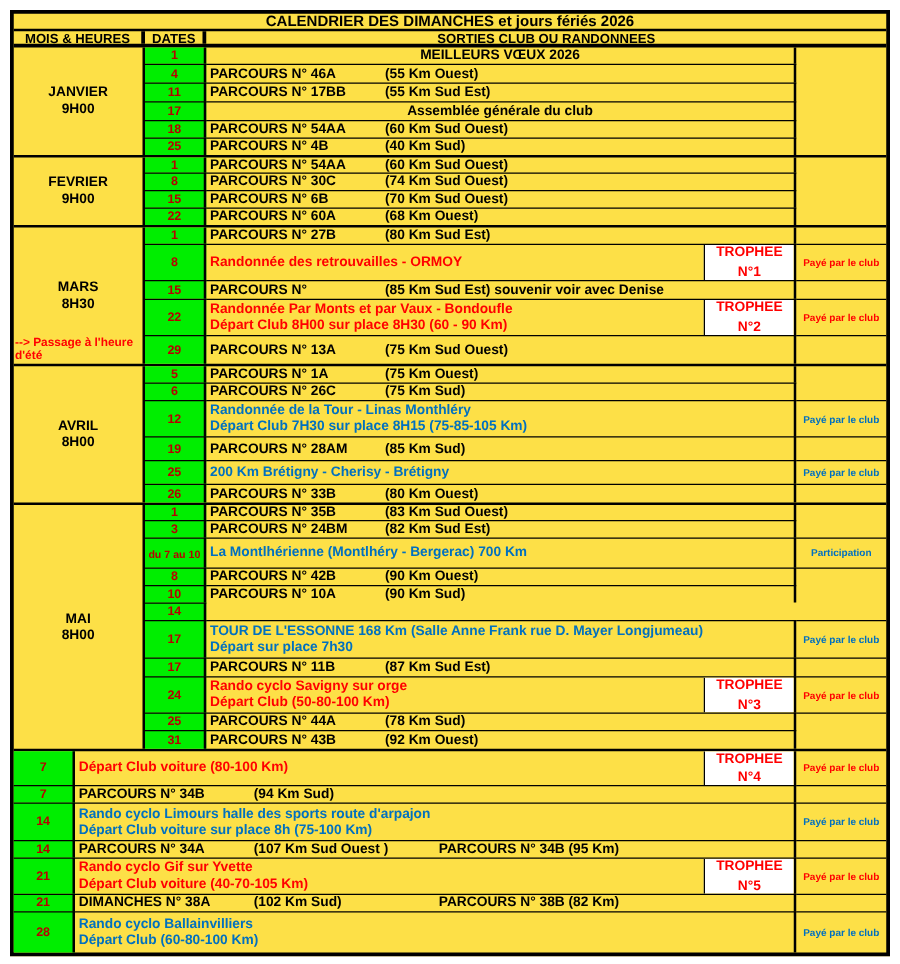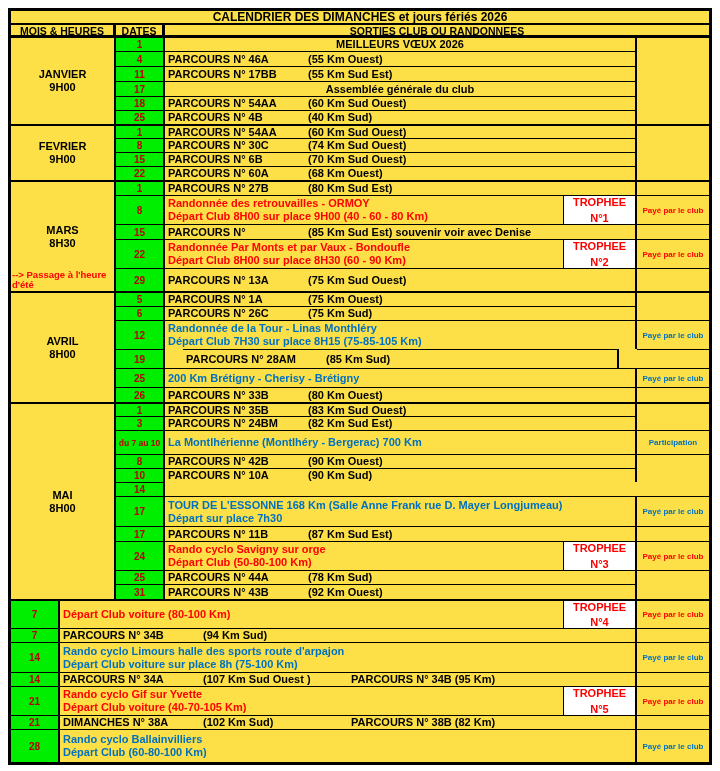--- a/index.html
+++ b/index.html
@@ -198,21 +198,20 @@
             <div class="dcell">1</div>
             <div class="ccell black">
               <div class="line"><div class="pname" style="display: inline-block;">PARCOURS N° 27B</div><div class="pdist" style="display: inline-block;">(80 Km Sud Est)</div></div>
             </div>
             <div class="pcell sep"></div>
           </div>
           <div class="row" style="height: 29px;">
             <div class="dcell">8</div>
             <div class="ccell red">
               <div class="line">Randonnée des retrouvailles - ORMOY</div>
-              <div class="line">Départ Club 8H00 sur place 9H00  (40 - 60 - 80 Km)</div>
               <div class="trophy">
                 <div>TROPHEE</div>
                 <div>N°1</div>
               </div>
             </div>
             <div class="pcell sep p-red">Payé par le club</div>
           </div>
           <div class="row" style="height: 15px;">
             <div class="dcell">15</div>
             <div class="ccell black">
@@ -262,21 +261,21 @@
             <div class="pcell"></div>
           </div>
           <div class="row" style="height: 29px;">
             <div class="dcell">12</div>
             <div class="ccell blue">
               <div class="line">Randonnée de la Tour - Linas Monthléry</div>
               <div class="line">Départ Club 7H30 sur place 8H15 (75-85-105 Km)</div>
             </div>
             <div class="pcell sep p-blue">Payé par le club</div>
           </div>
-          <div class="row" style="height: 19px; gap: 18px;">
+          <div class="row" style="height: 19px;">
             <div class="dcell">19</div>
             <div class="ccell black">
               <div class="line"><div class="pname" style="display: inline-block;">PARCOURS N° 28AM</div><div class="pdist" style="display: inline-block;">(85 Km Sud)</div></div>
             </div>
             <div class="pcell sep"></div>
           </div>
           <div class="row" style="height: 19px;">
             <div class="dcell">25</div>
             <div class="ccell blue">
               <div class="line">200 Km Brétigny - Cherisy - Brétigny</div>

